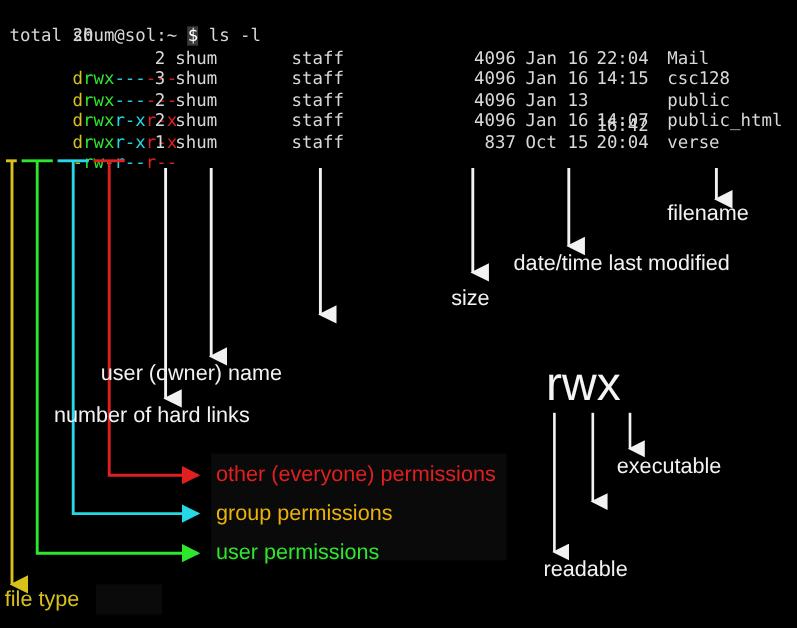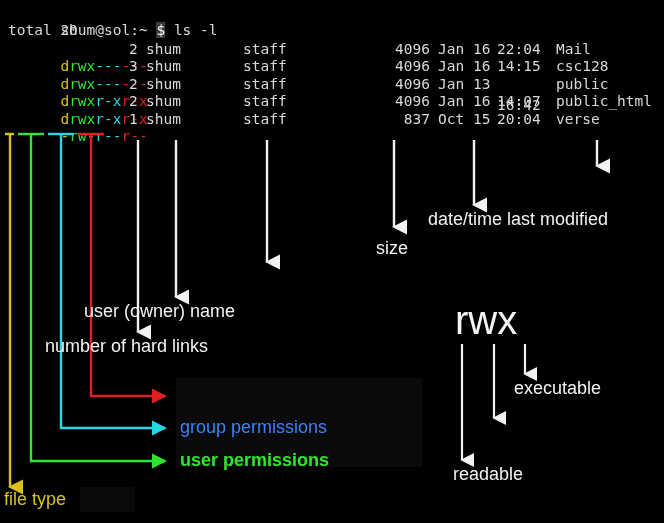--- a/index.html
+++ b/index.html
@@ -27,22 +27,22 @@
   .term .row { position:absolute; left:8px; white-space:pre; }
   .cursor { background:#3a3a3a; color:#ffffff; }
   .c-type  { color:#d8c21a; }
   .c-user  { color:#2ee62e; }
   .c-group { color:#25d8e6; }
   .c-other { color:#e02020; }
 
   
   .lbl { position:absolute; white-space:nowrap; color:#f2f2f2; font-size:18px; }
   .lbl.red    { color:#e02020; }
-  .lbl.cyan   { color:#3b82f6; }
-  .lbl.green  { color:#2ee62e;font-weight:bold; }
+  .lbl.cyan   { color:#eab308; }
+  .lbl.green  { color:#2ee62e; }
   .lbl.yellow { color:#d8c21a; }
   .rwx {
     position:absolute; color:#f4f4f4;
     font-size:40px; letter-spacing:0px; line-height:40px;
     font-family:"Liberation Sans", sans-serif;
   }
 
   svg.overlay { position:absolute; left:0; top:0; width:664px; height:523px; pointer-events:none; }
 </style>
 </head>
@@ -180,22 +180,24 @@
     <g stroke="#e02020" stroke-width="2.4" fill="none">
       <line x1="78" y1="134" x2="104" y2="134"></line>
       <path d="M91,134 L91,396 L165,396" marker-end="url(#ah-right-red)"></path>
     </g>
   </svg>
 
   <div class="lbl" style="left:45px; top:336px;text-align:right;">number of hard links</div>
   <div class="lbl" style="left:84px; top:301px;">user (owner) name</div>
   <div class="lbl" style="left:376px; top:238px;">size</div>
   <div class="lbl" style="left:428px; top:209px;">date/time last modified</div>
+  <div class="lbl" style="left:556px; top:167px;">filename</div>
 
   <div class="rwx" style="left:455px; top:300px;">rwx</div>
   <div class="lbl" style="left:453px; top:464px;">readable</div>
   <div class="lbl" style="left:514px; top:378px;">executable</div>
 
+  <div class="lbl red" style="left:180px; top:385px;">other (everyone) permissions</div>
   <div class="lbl cyan" style="left:180px; top:417px;">group permissions</div>
   <div class="lbl green" style="left:180px; top:450px;">user permissions</div>
   <div class="lbl yellow" style="left:4px; top:489px;">file type</div>
 
 </div>
 
 </body></html>

